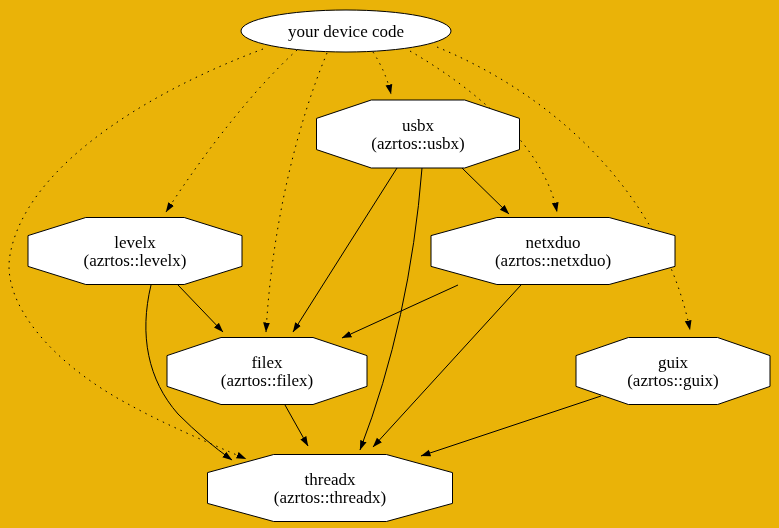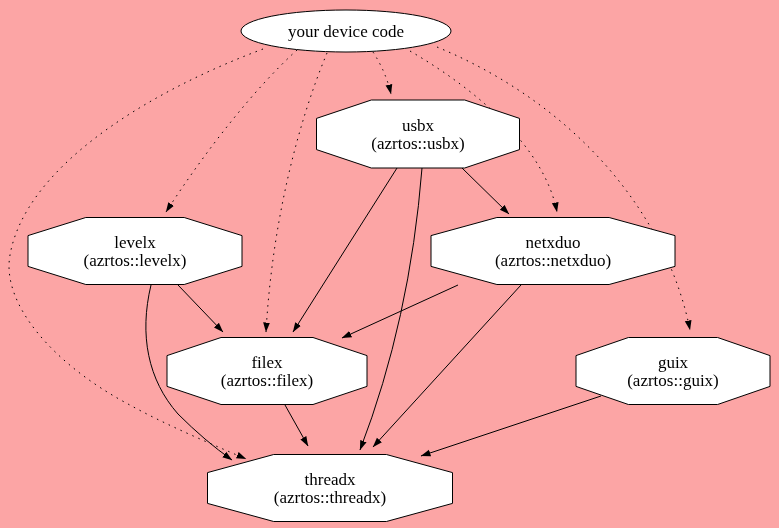--- a/index.html
+++ b/index.html
@@ -4,21 +4,21 @@
 <style>
   html, body {
     margin: 0;
     padding: 0;
     background: #ffffff;
   }
   .stage {
     width: 779px;
     height: 528px;
     position: relative;
-    background: #fca5a5;
+    background: #eab308;
     overflow: hidden;
     text-align: right;
   }
   svg {
     display: block;
   }
   svg text {
     font-family: "Liberation Serif", "DejaVu Serif", serif;
     font-size: 17px;
     fill: #000000;

